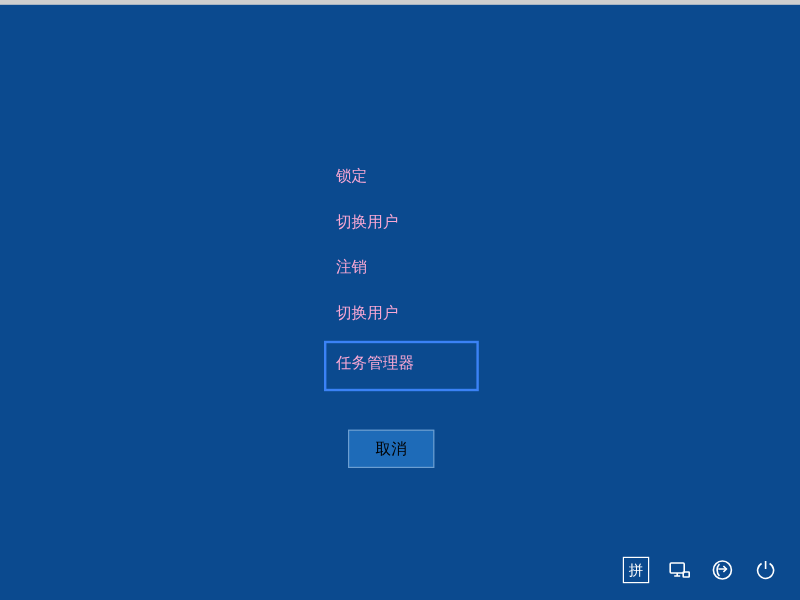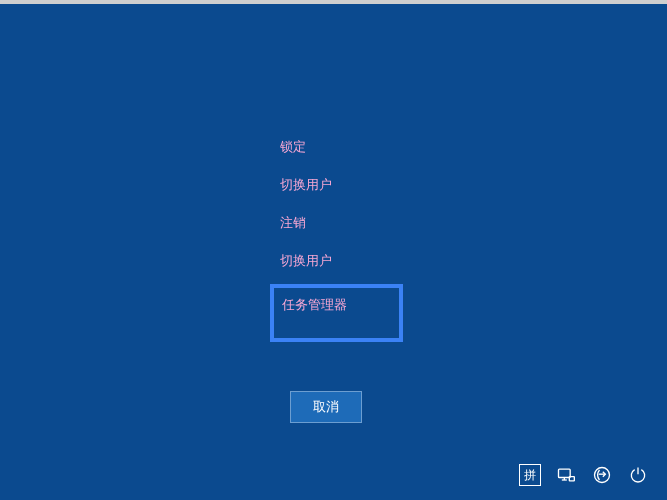--- a/index.html
+++ b/index.html
@@ -32,31 +32,31 @@
       align-items: flex-start;
     }
     .menu-item {
       color: #f9a8d4;
       font-size: 13px;
       margin-bottom: 20px;
       cursor: pointer;
       white-space: nowrap;
     }
     .menu-item.highlighted {
-      border: 4px solid #3b82f6;
-      padding: 8px 52px 24px 8px;
+      border: 2px solid #3b82f6;
+      padding: 8px 52px 12px 8px;
       margin-left: -10px;
       margin-top: -6px;
-      margin-bottom: 27px;
+      margin-bottom: 10px;
     }
     .cancel-button {
       margin-top: 22px;
       margin-left: 10px;
       background: #1e6bb8;
-      color: #ffffff;
+      color: #000000;
       font-size: 13px;
       padding: 6px 22px;
       border: 1px solid rgba(255,255,255,0.35);
       cursor: pointer;
     }
     .tray {
       position: absolute;
       right: 18px;
       bottom: 14px;
       display: flex;

